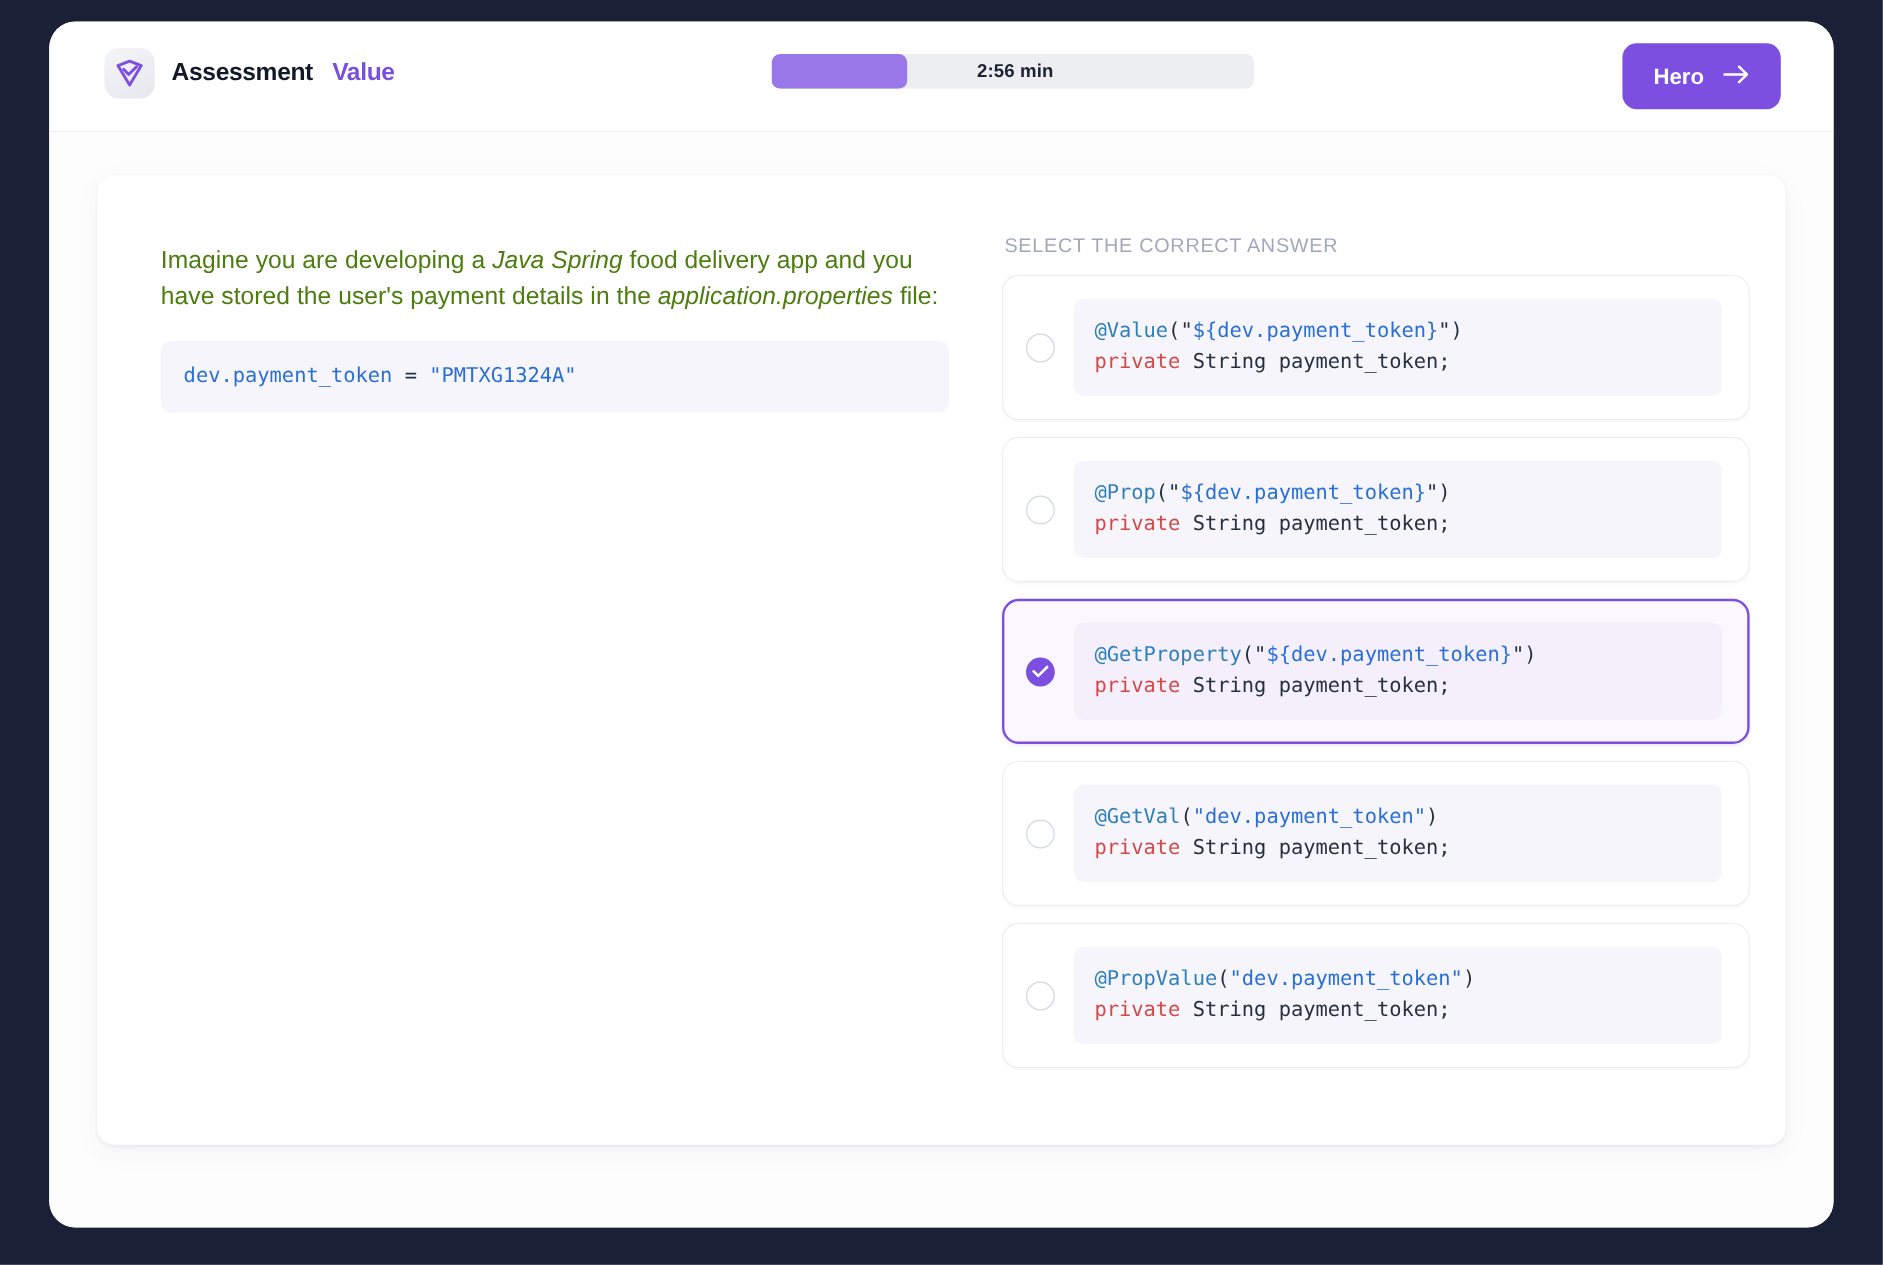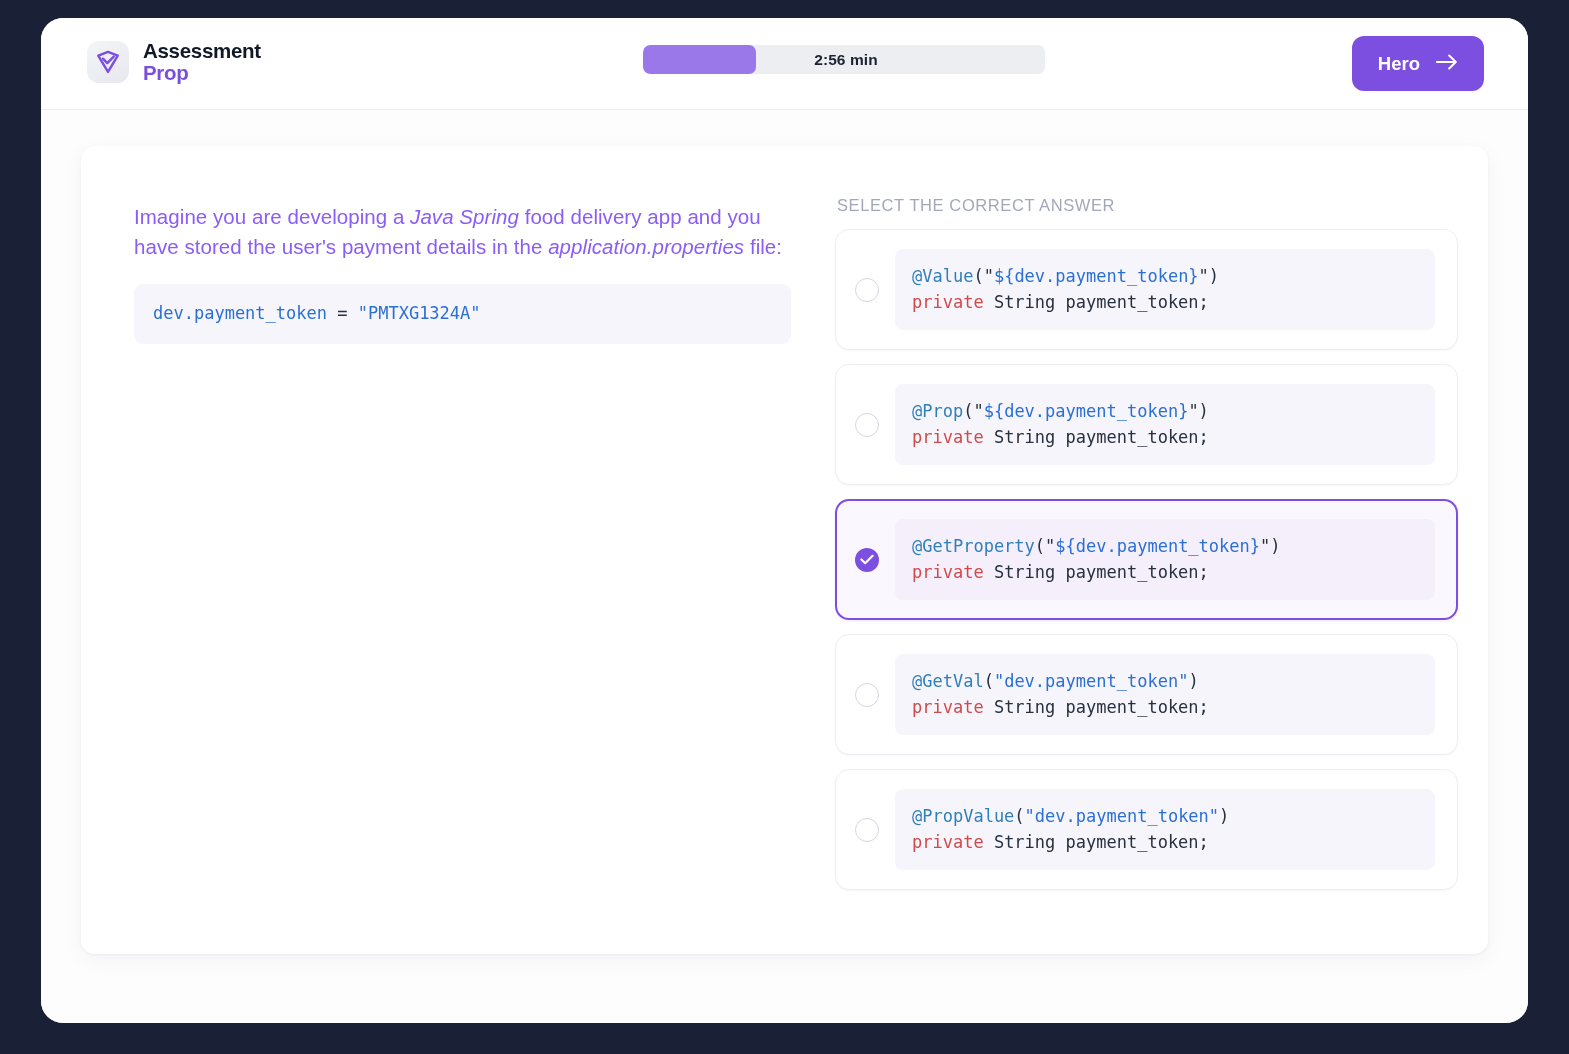--- a/index.html
+++ b/index.html
@@ -63,22 +63,23 @@
     height: 42px;
     border-radius: 12px;
     background: linear-gradient(150deg, #f4f5f8 0%, #e6e8ef 100%);
     display: flex;
     align-items: center;
     justify-content: center;
   }
 
   #brand-text {
     display: flex;
-    flex-direction: column;
+    flex-direction: row;
     line-height: 1.06;
+    gap: 16px;
   }
   #brand-line1 {
     font-size: 20.5px;
     font-weight: bold;
     color: #111827;
     letter-spacing: -0.3px;
   }
   #brand-line2 {
     font-size: 20.5px;
     font-weight: bold;
@@ -160,21 +161,21 @@
   #prompt-col {
     width: 680px;
     flex: none;
     padding-left: 23px;
     padding-top: 10px;
   }
 
   .prompt-text {
     font-size: 20.5px;
     line-height: 1.47;
-    color: #8b5cf6;
+    color: #4d7c0f;
     letter-spacing: 0.05px;
   }
   .prompt-text em { font-style: italic; }
 
   #prompt-code {
     margin: 22px 0 26px 0;
     background: #f6f5fc;
     border-radius: 9px;
     padding: 17px 19px;
     font-family: "DejaVu Sans Mono", monospace;
@@ -268,21 +269,21 @@
 
       <div id="brand">
         <div id="logo-tile">
           <svg width="26" height="26" viewBox="0 0 28 28" fill="none">
             <path d="M3.5 7.2 L14 3.2 L24.5 7.2 L14 24.6 Z" stroke="#7c4fe0" stroke-width="2.6" stroke-linejoin="round"></path>
             <path d="M8.6 10.4 L13.2 15.2 L20.2 8.2" stroke="#7c4fe0" stroke-width="2.6" stroke-linecap="round" stroke-linejoin="round"></path>
           </svg>
         </div>
         <div id="brand-text">
           <span id="brand-line1">Assessment</span>
-          <span id="brand-line2">Prop</span>
+          <span id="brand-line2">Value</span>
         </div>
       </div>
 
       <div id="timer-wrap">
         <div id="timer-fill" style="width: 28%;"></div>
         <div id="timer-label">2:56 min</div>
       </div>
 
       <button id="next-button">
         <span>Hero</span>

